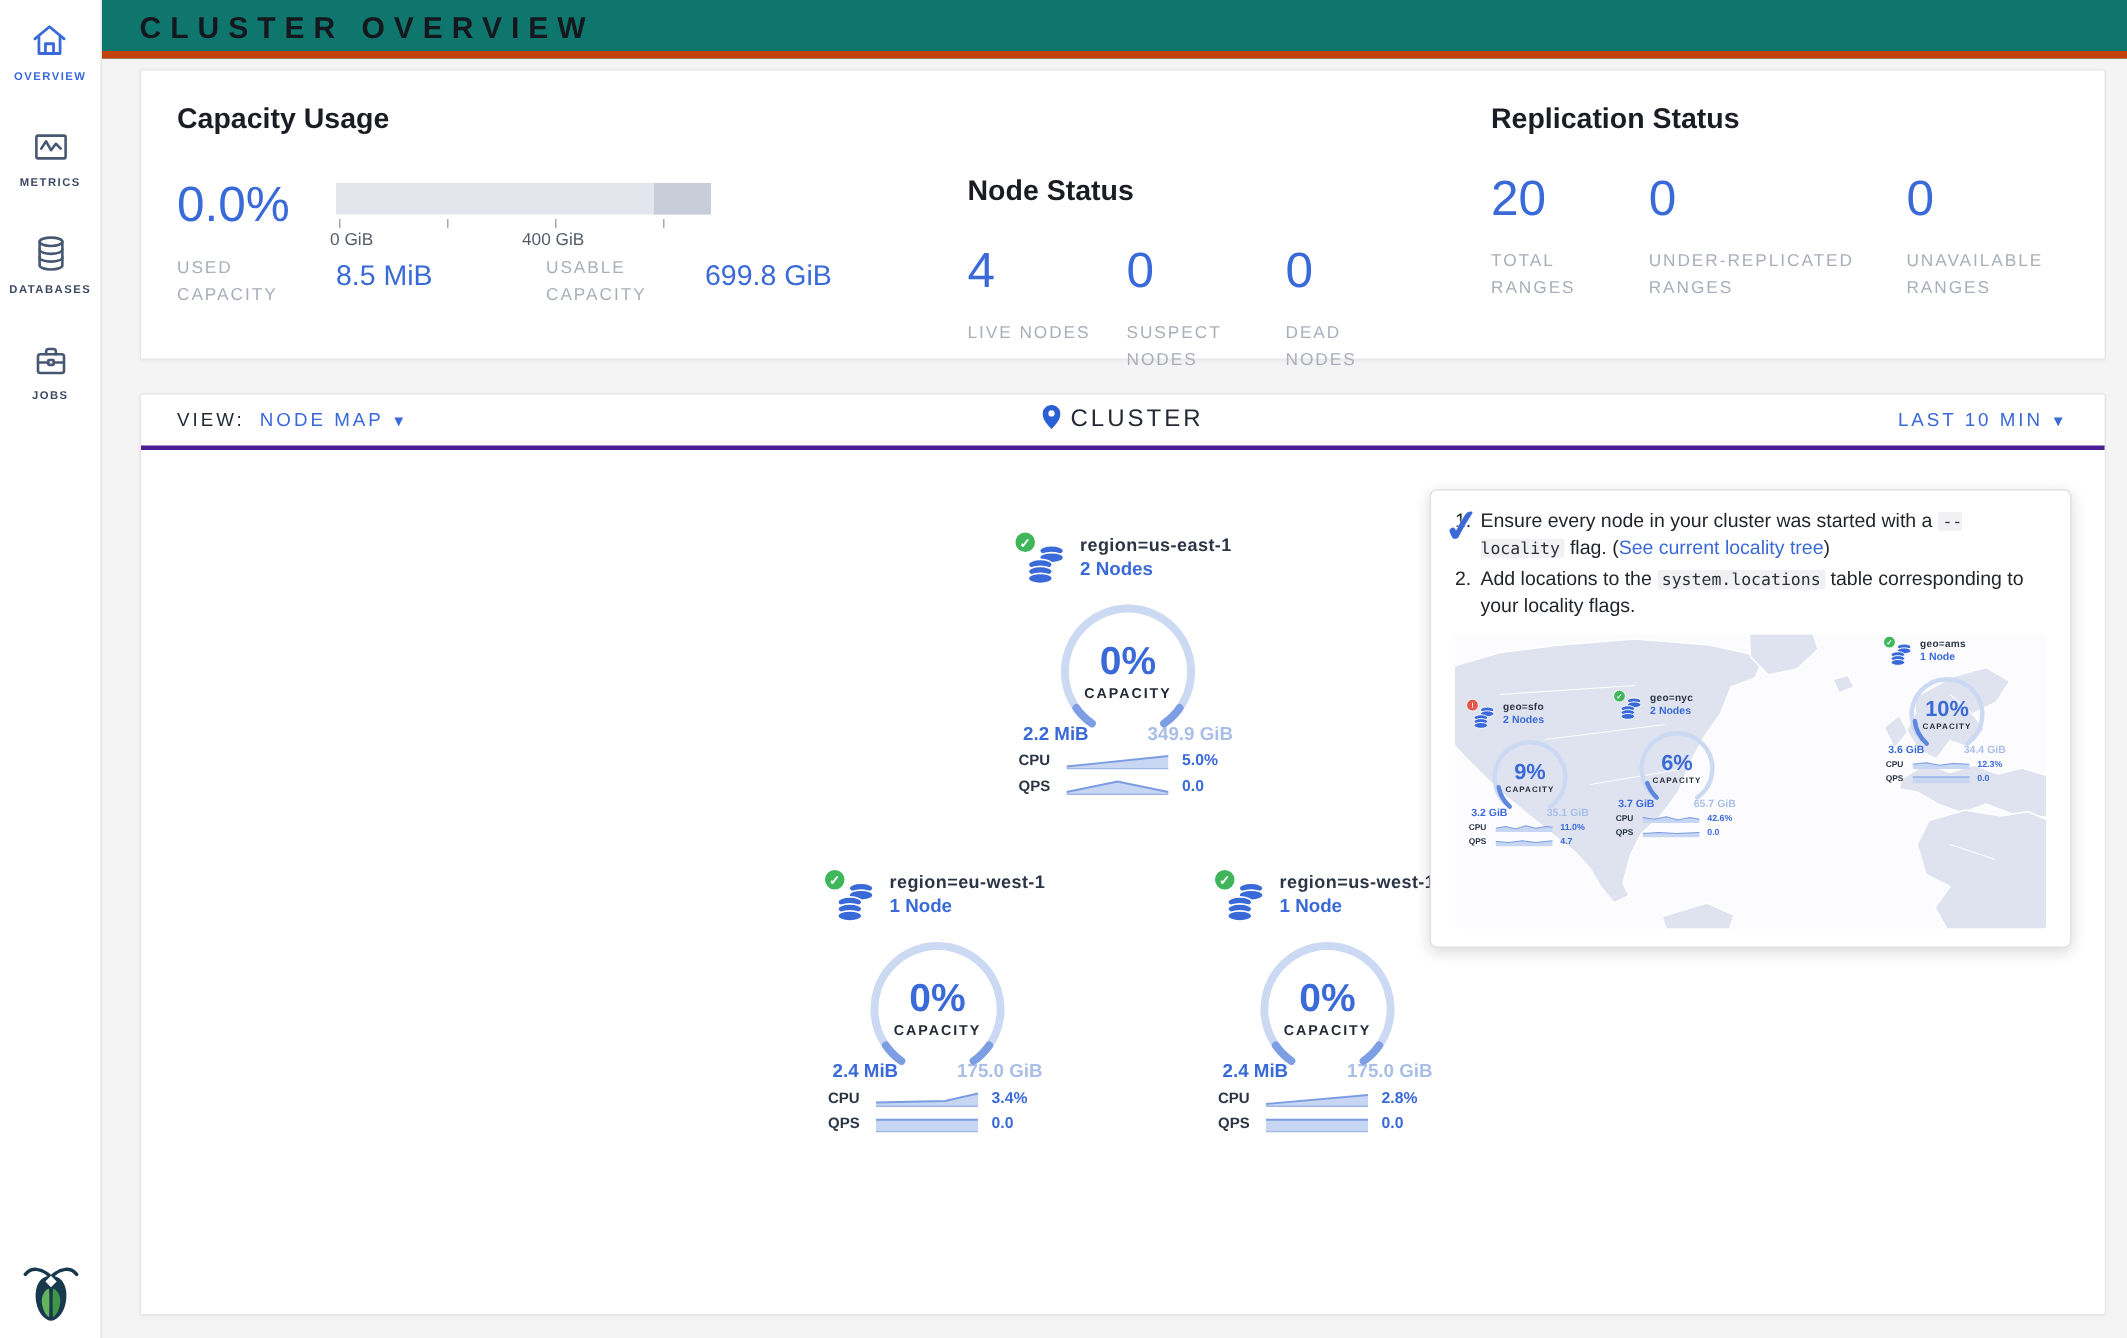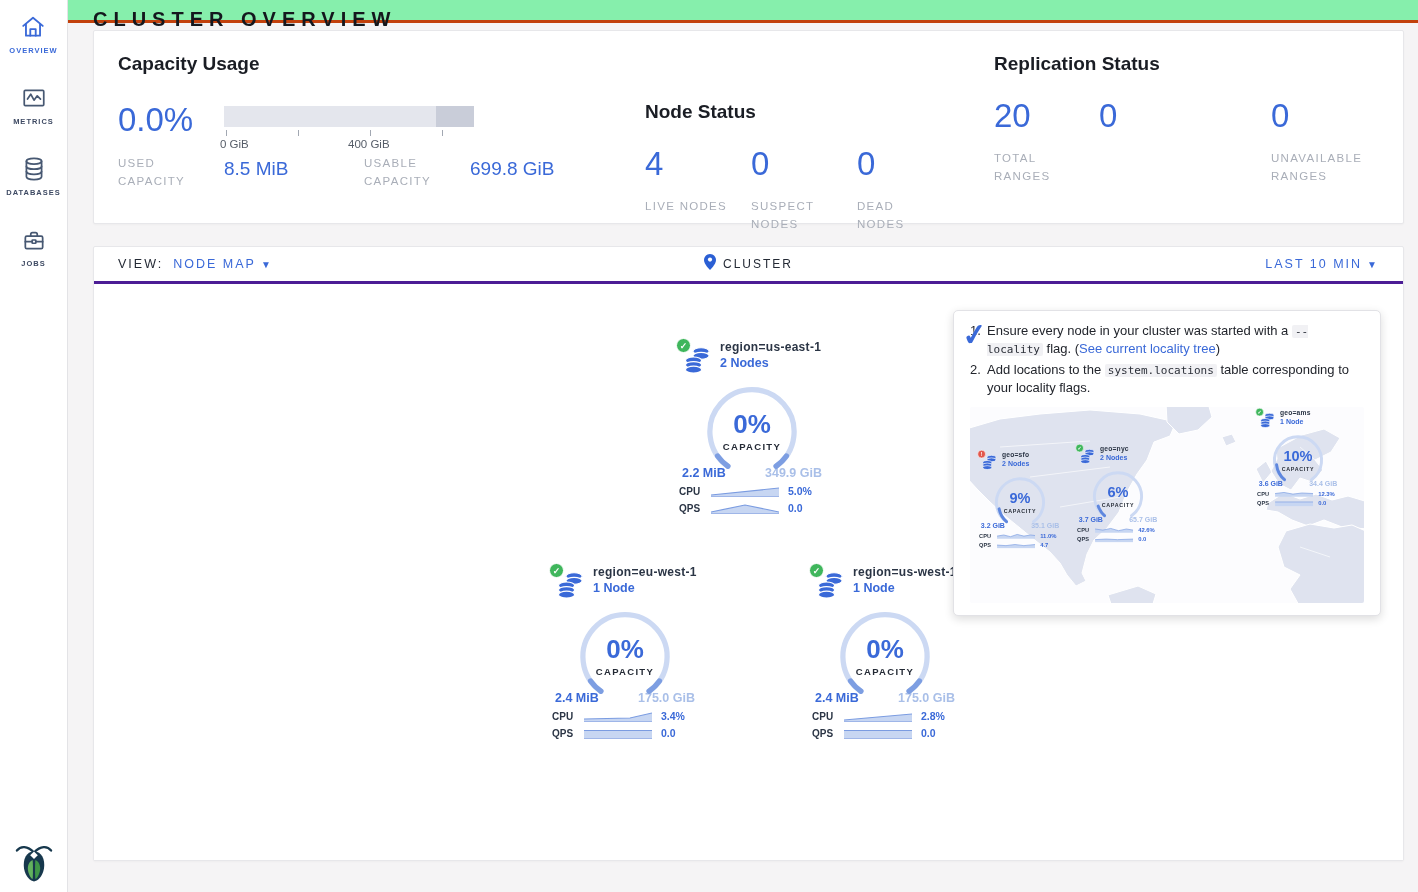--- a/index.html
+++ b/index.html
@@ -22,22 +22,22 @@
   .side-item .icon { display:block; margin:0 auto 6px; width:26px; height:26px; }
   .side-item .lbl {
     font-size:7.5px; font-weight:bold; letter-spacing:1px; color:#3e4a63;
   }
   .side-item.active .lbl { color:#3a69d8; }
   .side-logo { margin-top:auto; margin-bottom:6px; }
 
   
   .main { flex:1; display:flex; flex-direction:column; min-width:0; }
   .page-header {
-    padding:8px 25px 0 25px; height:23px; border-bottom:3px solid #c2410c;
-    background:#86efac;
+    padding:8px 25px 0 25px; height:39px; border-bottom:5px solid #c2410c;
+    background:#0f766e;
   }
   .page-title {
     font-size:20px; font-weight:bold; letter-spacing:6px; color:#14171d;
   }
   .content { padding:7px 14px 14px 25px; }
 
   .card {
     background:#fff; border:1px solid #e7e7ea; border-radius:2px;
     box-shadow:0 1px 2px rgba(0,0,0,.03);
   }
@@ -82,21 +82,21 @@
     position:relative; height:37px; border-bottom:3px solid #4c1d95;
     display:flex; align-items:center; padding:0 24px; flex-shrink:0;
   }
   .vb-label { font-size:12.5px; letter-spacing:2px; color:#242a35; }
   .vb-value { font-size:12.5px; letter-spacing:2px; color:#3a69d8; margin-left:10px; cursor:pointer; }
   .caret { color:#3a69d8; font-size:10px; margin-left:5px; }
   .vb-center {
     position:absolute; left:0; right:0; text-align:center; pointer-events:none;
   }
   .vb-center .inner { display:inline-flex; align-items:center; gap:7px; pointer-events:auto; }
-  .vb-loc { font-size:12px; letter-spacing:2px; color:#242a35; }
+  .vb-loc { font-size:16px; letter-spacing:2px; color:#242a35; }
   .vb-time { margin-left:auto; font-size:12.5px; letter-spacing:2px; color:#3a69d8; cursor:pointer; }
 
   .map-body { position:relative; flex:1; background:#fff; }
 
   
   .node-card { position:absolute; width:150px; }
   .nc-head { display:flex; gap:9px; margin-left:6px; }
   .nc-icon { position:relative; width:28px; height:30px; margin-top:6px; flex-shrink:0; }
   .badge {
     position:absolute; top:-8px; left:-7px; width:15px; height:15px; border-radius:50%;
@@ -277,20 +277,21 @@
 
         <div class="sec-repl">
           <div class="sec-title">Replication Status</div>
           <div class="stat-blocks">
             <div class="stat-block b1">
               <div class="big">20</div>
               <div class="lbl">TOTAL RANGES</div>
             </div>
             <div class="stat-block b2">
               <div class="big">0</div>
+              <div class="lbl">UNDER-REPLICATED RANGES</div>
             </div>
             <div class="stat-block b3">
               <div class="big">0</div>
               <div class="lbl">UNAVAILABLE RANGES</div>
             </div>
           </div>
         </div>
       </section>
 
       <section class="card map-card">

